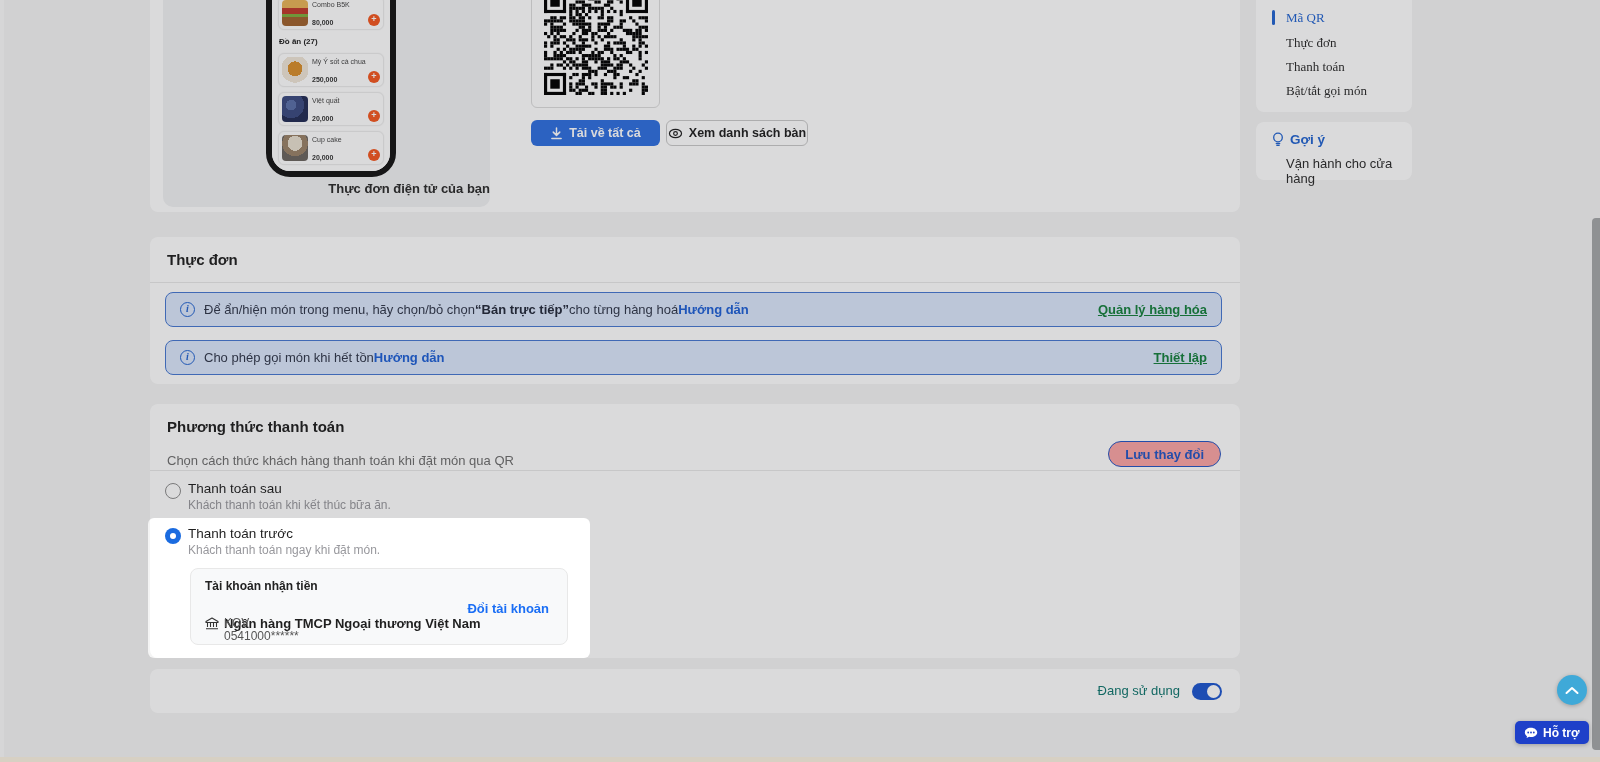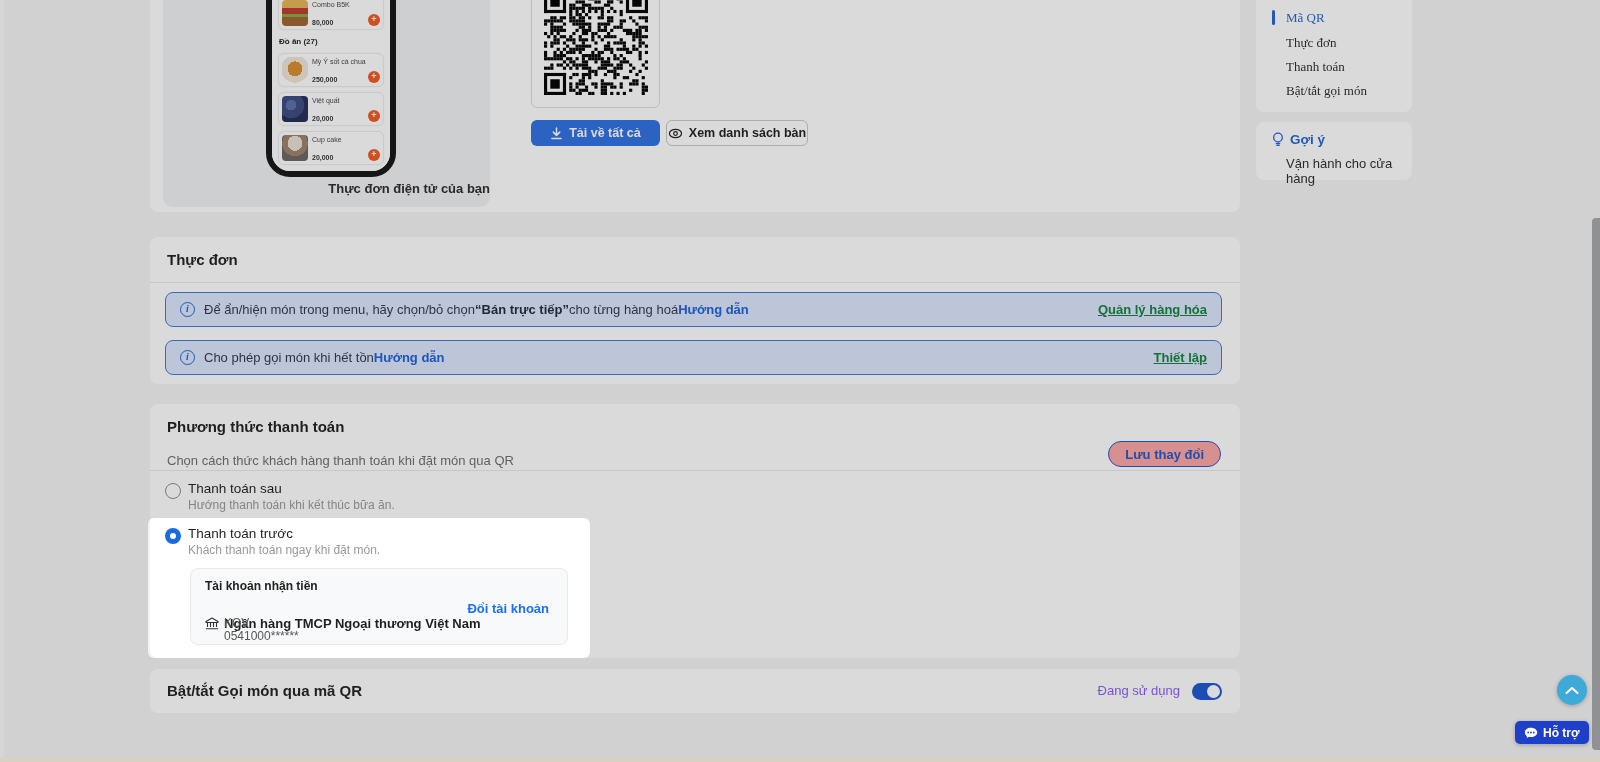--- a/index.html
+++ b/index.html
@@ -61,21 +61,21 @@
   .bank-label { position:absolute; left:14px; top:10px; font-size:12px; font-weight:700; color:#222; }
   .bank-row { position:absolute; left:14px; top:29px; display:flex; align-items:center; gap:5px;margin-top:18px; }
   .bank-name { font-size:13px; font-weight:700; color:#1f1f1f; }
   .bank-holder { position:absolute; left:33px; top:47px; font-size:12px; color:#555; }
   .bank-number { position:absolute; left:33px; top:60px; font-size:12px; color:#555; }
   .bank-change { position:absolute; right:18px; top:32px; font-size:13px; font-weight:700; color:#1a6ef5; cursor:pointer; }
 
   
   .toggle-card { left:150px; top:669px; width:1090px; height:44px; }
   .toggle-title { position:absolute; left:17px; top:0; line-height:44px; font-size:15px; font-weight:700; }
-  .toggle-status { position:absolute; right:60px; top:0; line-height:44px; font-size:13px; color:#8b5cf6; }
+  .toggle-status { position:absolute; right:60px; top:0; line-height:44px; font-size:13px; color:#0f766e; }
   .switch { position:absolute; right:18px; top:14px; width:30px; height:17px; border-radius:9px; background:#1c56cf; cursor:pointer; }
   .switch::after { content:""; position:absolute; right:2px; top:2px; width:13px; height:13px; border-radius:50%; background:#fff; }
 
   
   .nav-card { left:1256px; top:-10px; width:156px; height:122px; }
   .nav-item { position:absolute; left:30px; font-size:13px; color:#2b2b2b; cursor:pointer; white-space:nowrap;font-family:Liberation Serif, serif; }
   .nav-item.active { color:#2264d1; }
   .nav-bar { position:absolute; left:16px; top:20px; width:3px; height:15px; border-radius:2px; background:#2264d1; }
   .tips-card { left:1256px; top:122px; width:156px; height:58px; }
   .tips-head { position:absolute; left:16px; top:10px; display:flex; align-items:flex-start; gap:6px; color:#2264d1; font-size:13.5px; font-weight:600; cursor:pointer; }
@@ -612,21 +612,21 @@
 <div class="card pay-card">
   <div class="sec-title">Phương thức thanh toán</div>
   <div class="pay-sub">Chọn cách thức khách hàng thanh toán khi đặt món qua QR</div>
   <div class="save-btn">
     <span>Lưu thay đổi</span>
   </div>
   <div class="pay-divider"></div>
 
   <div class="radio-outer" style="top:79px;"></div>
   <div class="opt-label" style="top:77px;">Thanh toán sau</div>
-  <div class="opt-desc" style="top:94px;">Hướng thanh toán khi kết thúc bữa ăn.</div>
+  <div class="opt-desc" style="top:94px;">Khách thanh toán khi kết thúc bữa ăn.</div>
 
   <div class="radio-on" style="top:124px;"></div>
   <div class="opt-label" style="top:122px;">Thanh toán trước</div>
   <div class="opt-desc" style="top:139px;">Khách thanh toán ngay khi đặt món.</div>
 
   <div class="bank-card">
     <div class="bank-label">Tài khoản nhận tiền</div>
     <div class="bank-row">
       <svg width="14" height="13" viewBox="0 0 14 13">
           <path d="M1 4.5L7 1l6 3.5v1H1z" fill="none" stroke="#333" stroke-width="1.1" stroke-linejoin="round"></path>
@@ -634,21 +634,20 @@
         </svg>
       <span class="bank-name">Ngân hàng TMCP Ngoại thương Việt Nam</span>
     </div>
     <div class="bank-holder">KOV</div>
     <div class="bank-number">0541000******</div>
     <div class="bank-change">Đổi tài khoản</div>
   </div>
 </div>
 
 <div class="card toggle-card">
-  <div class="toggle-title">Bật/tắt Gọi món qua mã QR</div>
   <div class="toggle-status">Đang sử dụng</div>
   <div class="switch"></div>
 </div>
 
 <div class="card nav-card">
   <div class="nav-bar"></div>
   <div class="nav-item active" style="top:20px;">Mã QR</div>
   <div class="nav-item" style="top:45px;">Thực đơn</div>
   <div class="nav-item" style="top:69px;">Thanh toán</div>
   <div class="nav-item" style="top:93px;">Bật/tắt gọi món</div>

